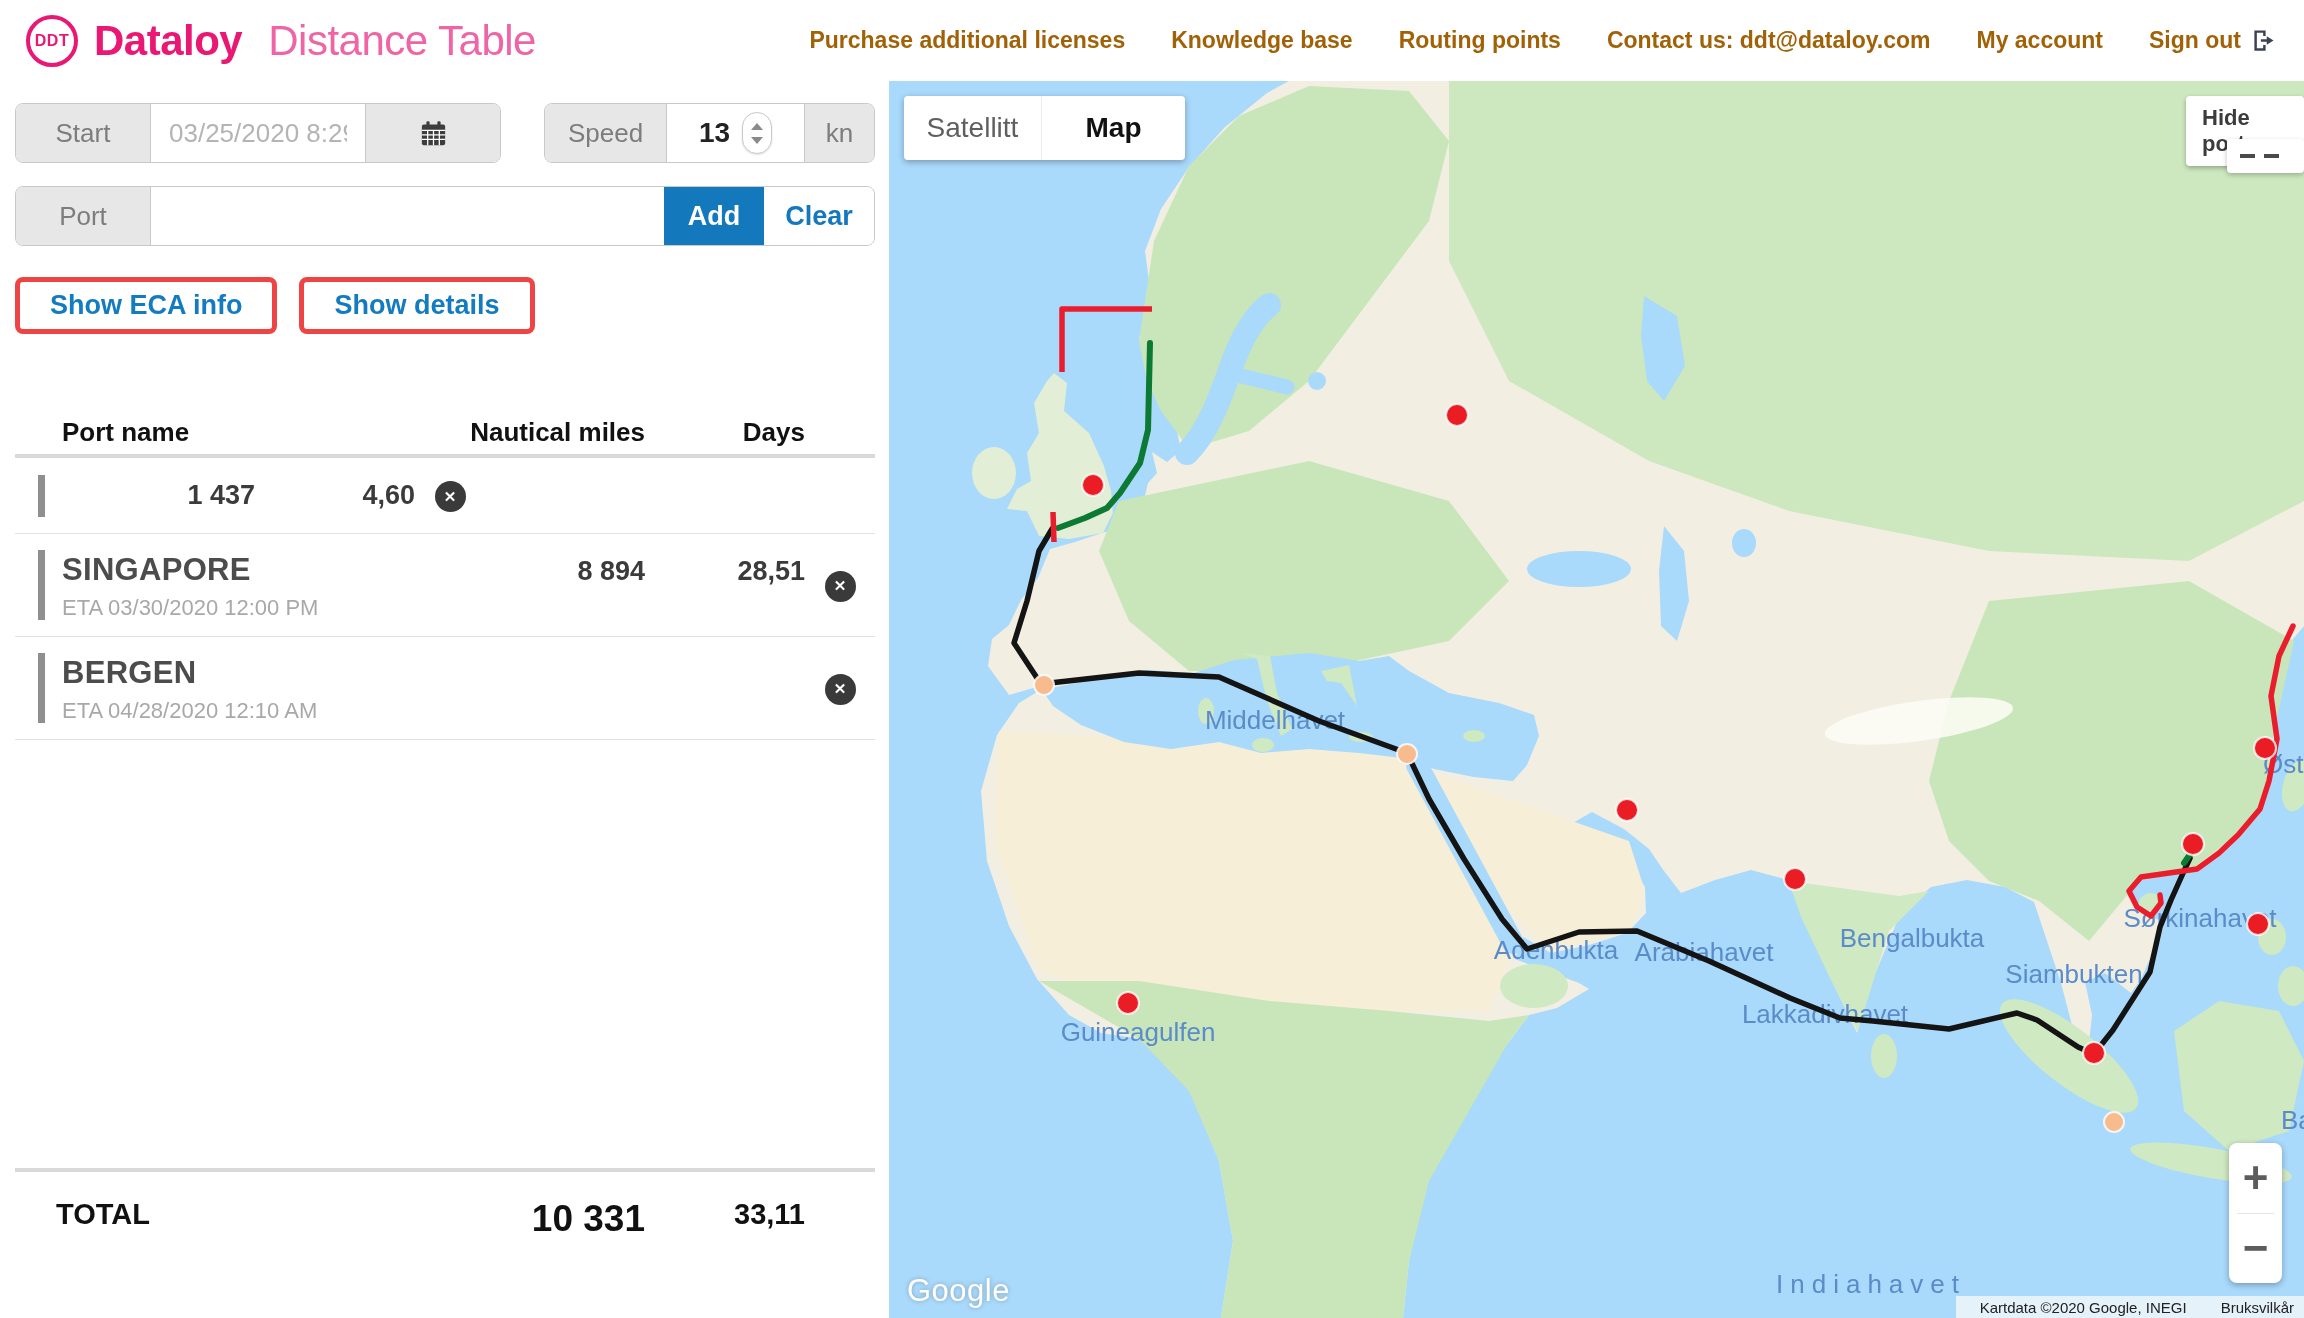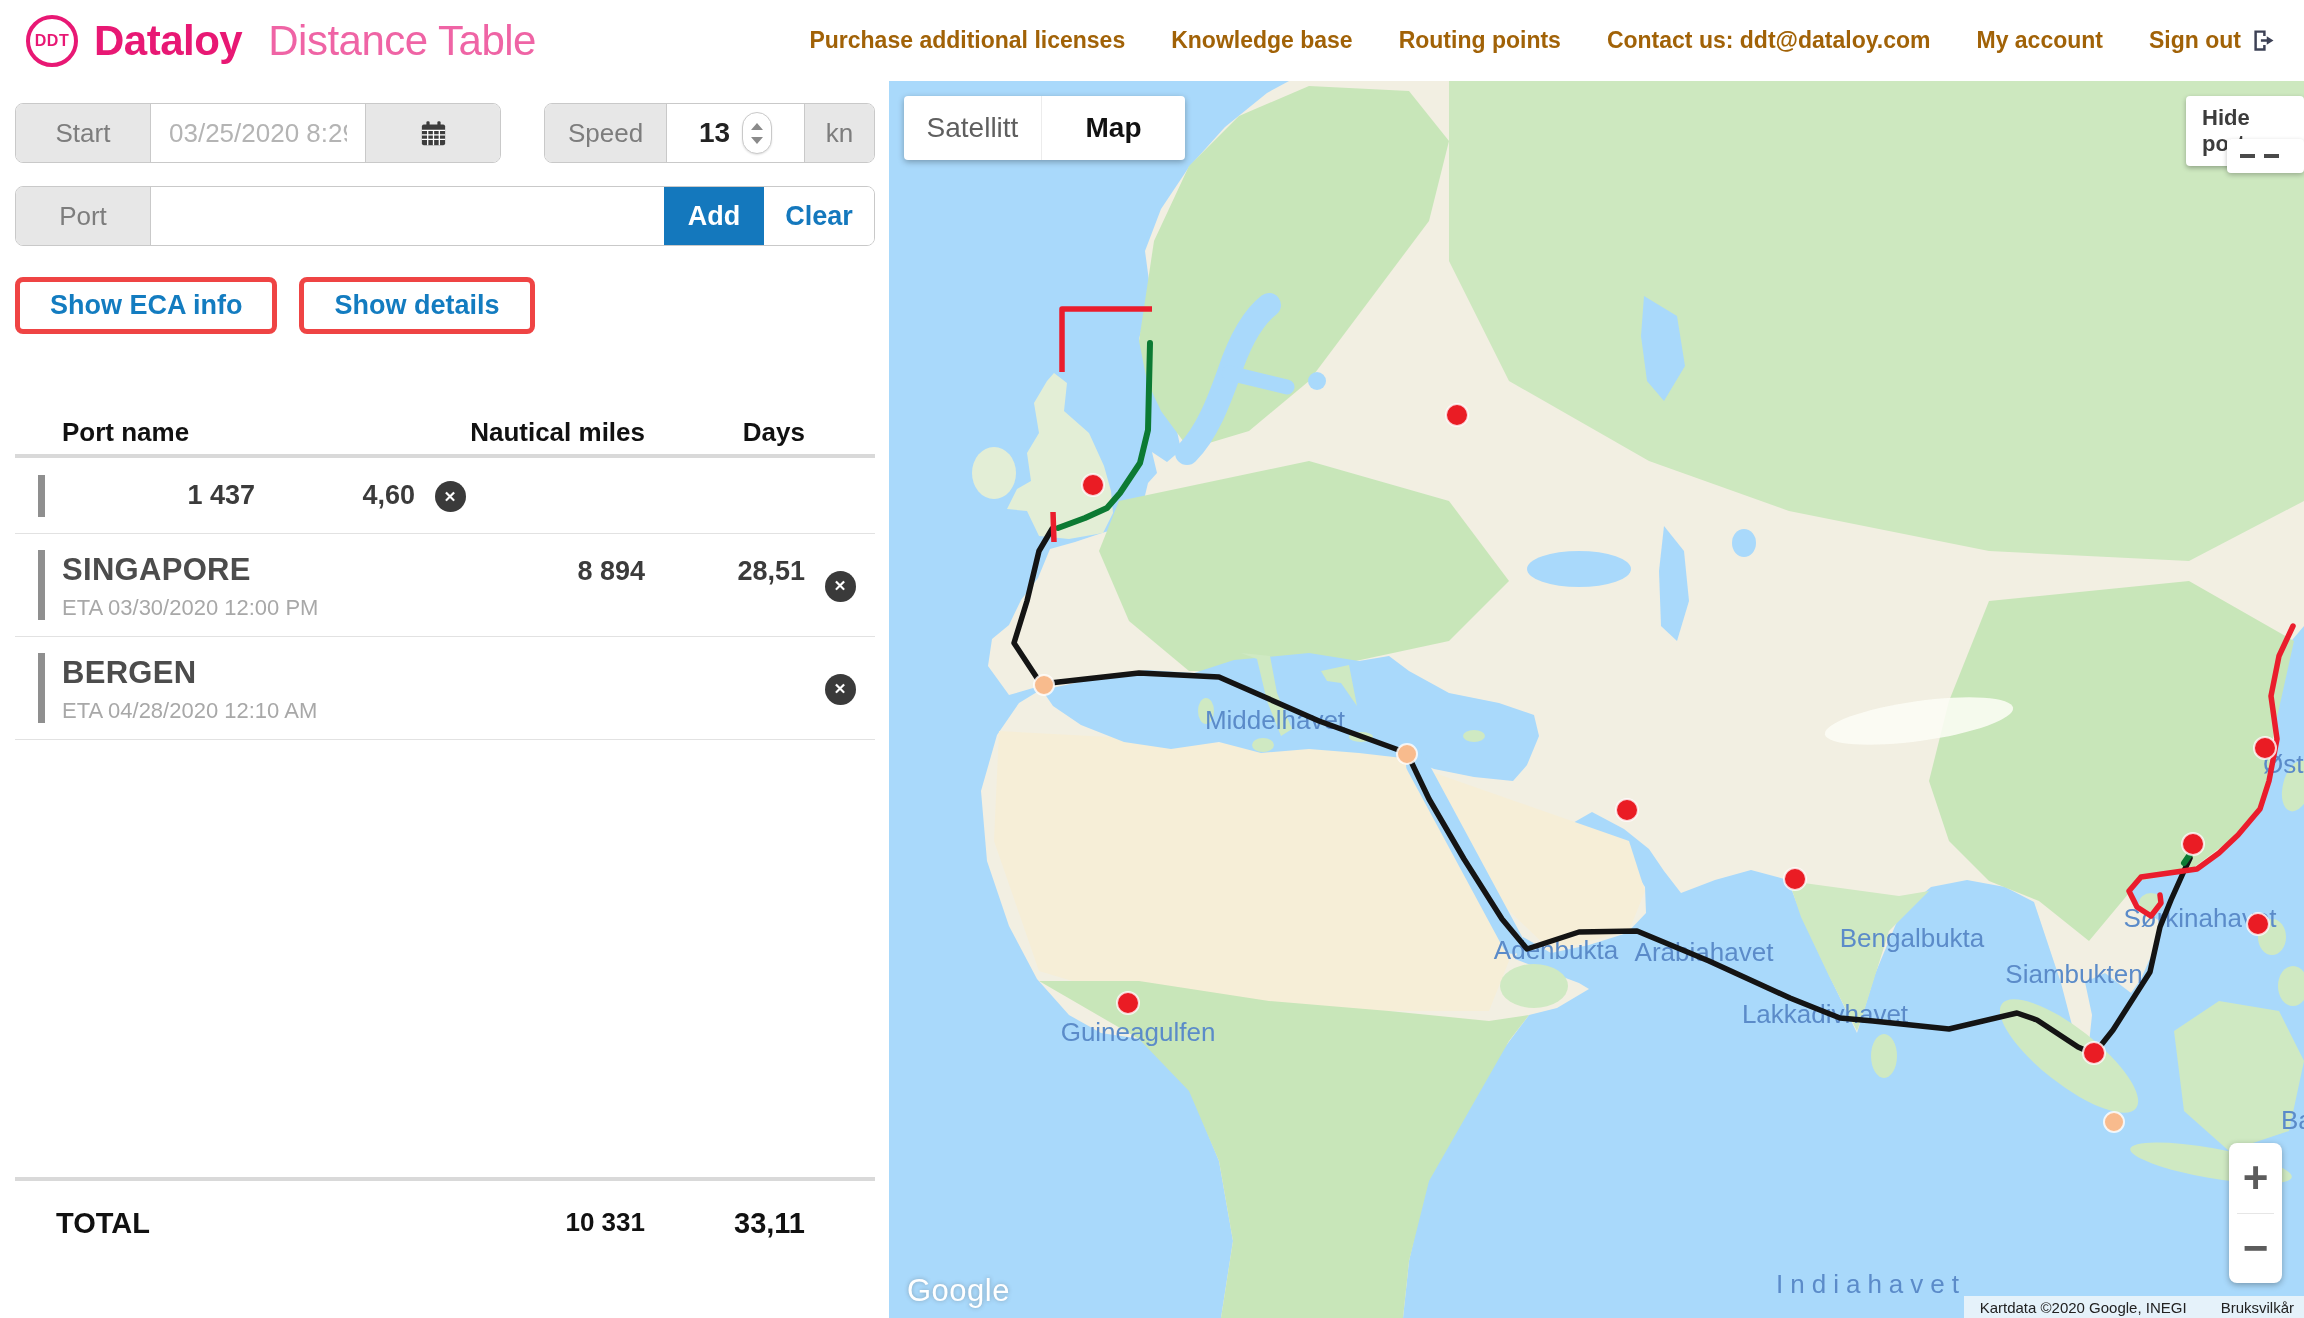--- a/index.html
+++ b/index.html
@@ -75,21 +75,21 @@
   .peta { font-size:22px; color:#a8a8a8; margin-top:6px; }
   .pmiles { width:240px; text-align:right; font-size:27px; font-weight:700; color:#3b3b3b; margin-top:5px; }
   .pdays  { width:160px; text-align:right; font-size:27px; font-weight:700; color:#3b3b3b; margin-top:5px; }
   .pdel { width:70px; display:flex; justify-content:center; align-self:center; }
   .delcircle { width:31px; height:31px; border-radius:50%; background:#3a3a3a; color:#fff;
     display:flex; align-items:center; justify-content:center; font-size:15px; font-weight:700; cursor:pointer; }
 
   .spacer { flex:1; }
   .totalblock { border-top:4px solid #d9d9d9; margin-bottom:78px; padding-top:26px; display:flex; align-items:flex-start; }
   .t-label { flex:1; padding-left:41px; font-size:29px; font-weight:700; color:#111; }
-  .t-miles { width:240px; text-align:right; font-size:26px; font-weight:700; color:#111; }
+  .t-miles { width:240px; text-align:right; font-size:37px; font-weight:700; color:#111; }
   .t-days  { width:160px; text-align:right; font-size:29px; font-weight:700; color:#111; }
   .t-del { width:70px; }
 
   
   .map { position:relative; width:1415px; height:1237px; background:#a9d9fb; overflow:hidden; }
   .map svg { position:absolute; left:0; top:0; }
 
   .maptype { position:absolute; left:15px; top:15px; display:flex; background:#fff; border-radius:4px;
     box-shadow:0 2px 6px rgba(0,0,0,.3); overflow:hidden; height:64px;text-align:right; }
   .mt-sat { width:138px; display:flex; align-items:center; justify-content:center; font-size:28px; color:#5f5f5f; cursor:pointer; border-right:1px solid #ececec; }
@@ -102,21 +102,21 @@
   .partialctl i { display:block; width:15px; height:4px; background:#4a4a4a; }
 
   .zoomctl { position:absolute; left:1340px; top:1062px; width:53px; height:140px; background:#fff;
     border-radius:8px; box-shadow:0 2px 6px rgba(0,0,0,.3); display:flex; flex-direction:column; }
   .zbtn { flex:1; display:flex; align-items:center; justify-content:center; font-size:44px; font-weight:700; color:#5c5c5c; cursor:pointer; }
   .zdivider { height:1px; background:#e6e6e6; margin:0 8px; }
 
   .glogo { position:absolute; left:18px; top:1192px; color:#fff; font-size:31px; font-weight:500;
     letter-spacing:.5px; text-shadow:0 0 4px rgba(60,60,60,.35); }
   .attrib { position:absolute; right:0; bottom:0; height:22px; background:rgba(250,250,250,.75);
-    display:flex; align-items:center; gap:34px; padding:0 10px 0 16px; font-size:15px; color:#222; }
+    display:flex; align-items:center; gap:34px; padding:0 10px 0 24px; font-size:15px; color:#222; }
   .attrib .terms { cursor:pointer; }
 </style>
 </head>
 <body>
 
 <div class="header">
   <div class="logo-wrap">
     <div class="logo-circle">
         <span>DDT</span>
       </div>

